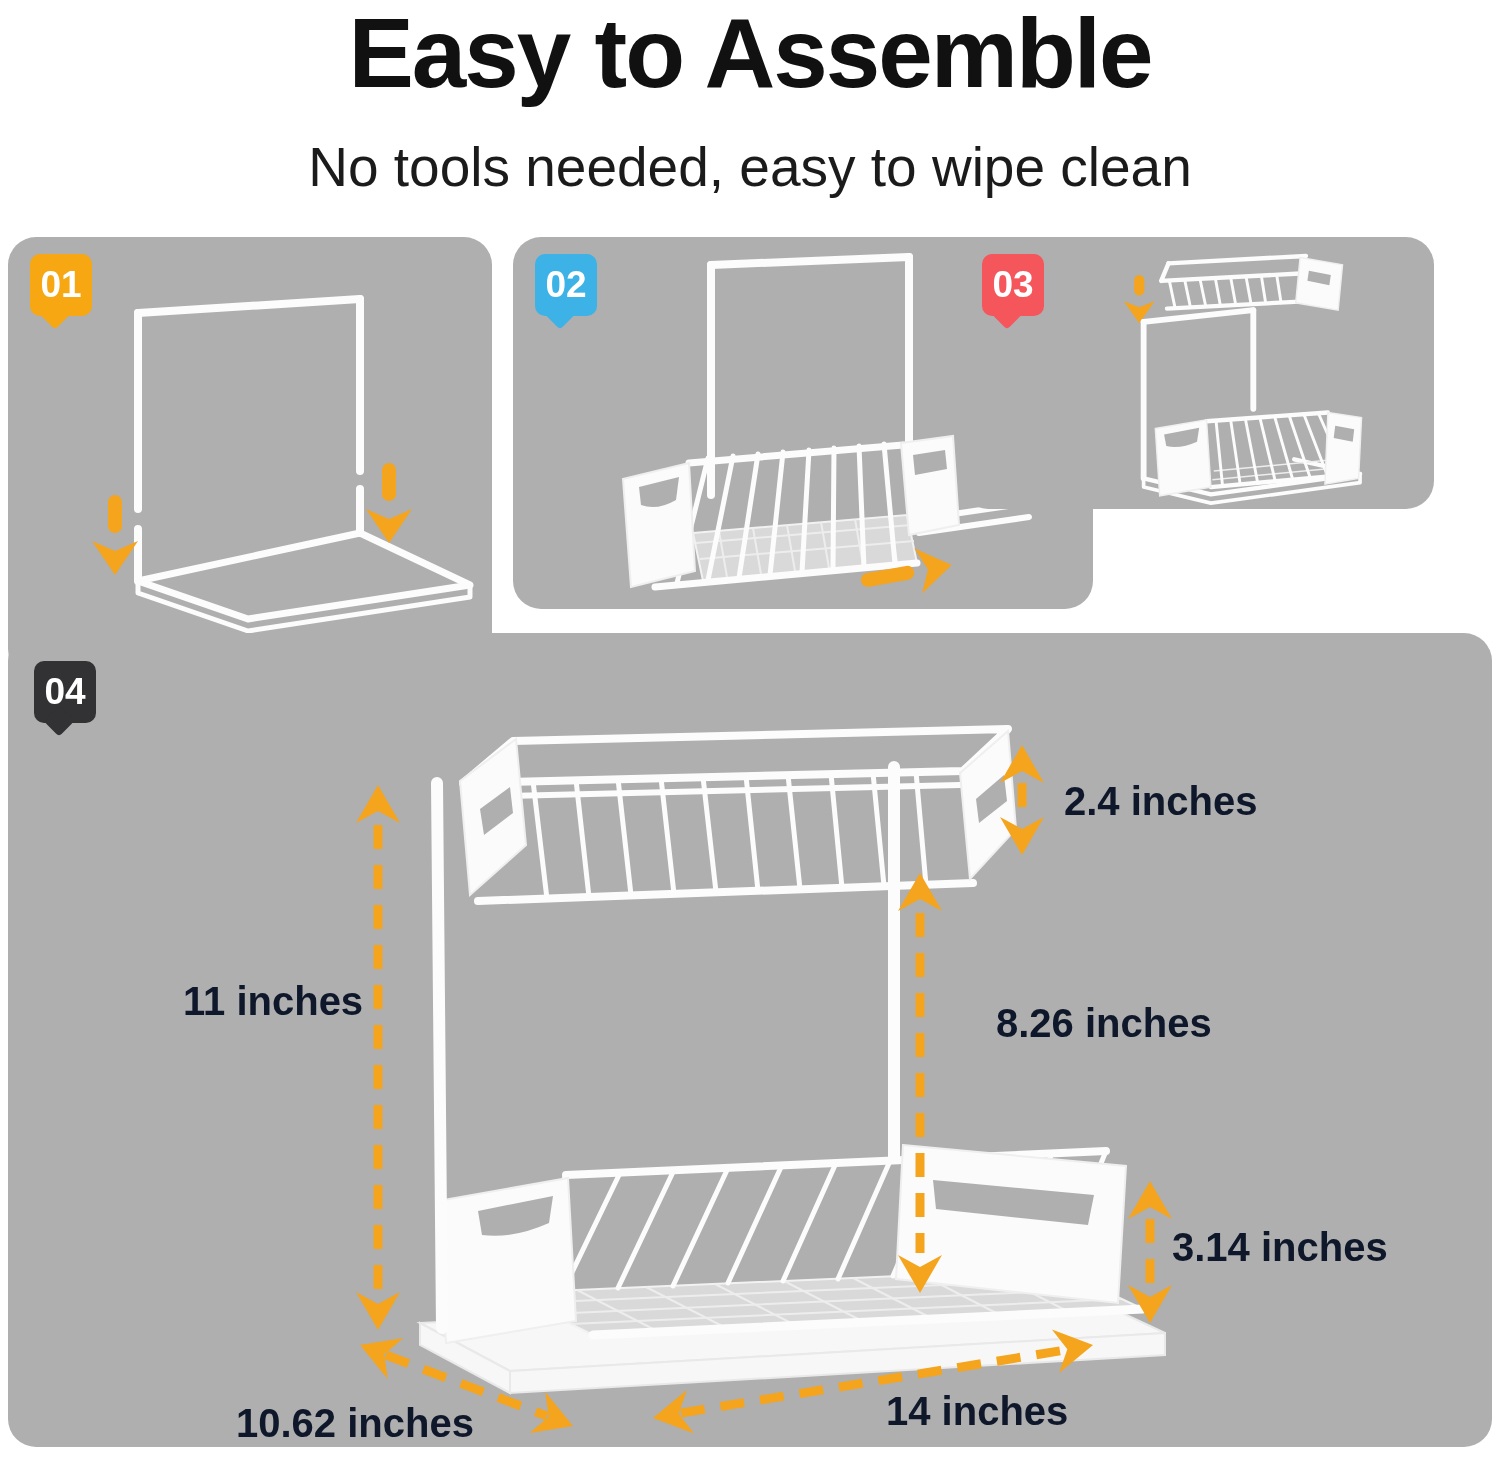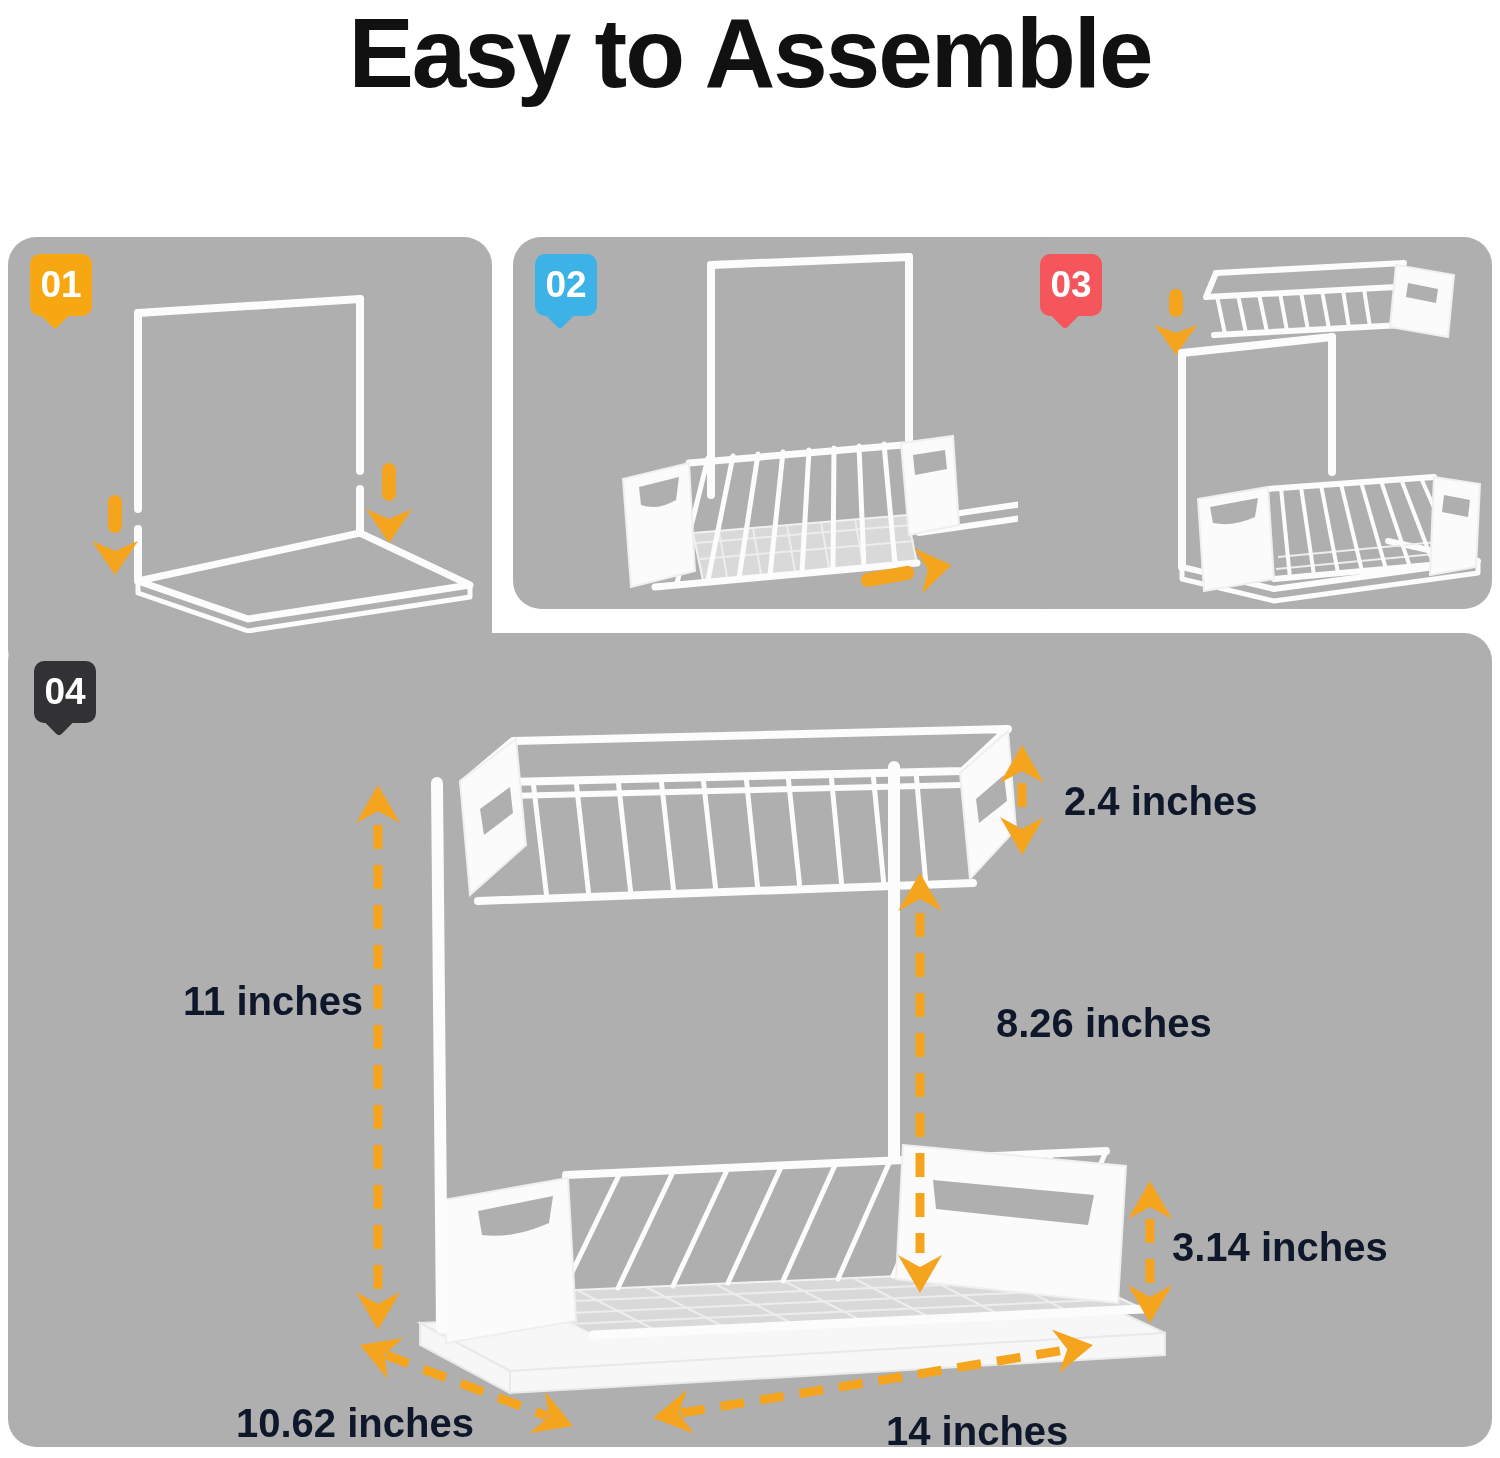--- a/index.html
+++ b/index.html
@@ -15,21 +15,21 @@
     position:absolute;top:-12px;left:0;width:100%;text-align:center;
     font-size:98px;font-weight:bold;letter-spacing:-2px;color:#111;line-height:130px;
   }
   .subtitle{
     position:absolute;top:126px;left:0;width:100%;text-align:center;
     font-size:55px;font-weight:400;color:#1b1b1b;line-height:82px;
   }
   .panel{position:absolute;background:var(--panel);border-radius:28px;}
   #panel-1{left:8px;  top:237px;width:484px;height:440px;}
   #panel-2{left:513px;top:237px;width:580px;height:372px;}
-  #panel-3{left:1018px;top:237px;width:474px;height:372px;}
+  #panel-3{left:960px;top:237px;width:474px;height:272px;}
   #panel-4{left:8px;  top:633px;width:1484px;height:814px;}
   .panel svg{position:absolute;left:0;top:0;width:100%;height:100%;display:block;}
   .badge{
     position:absolute;left:22px;top:17px;width:62px;height:62px;border-radius:10px;
     color:#fff;font-size:37px;font-weight:bold;display:flex;align-items:center;justify-content:center;
     z-index:3;
   }
   .badge::after{
     content:"";position:absolute;left:14px;bottom:-9px;width:22px;height:22px;
     background:inherit;border-radius:4px;transform:rotate(45deg);z-index:-1;
@@ -48,20 +48,21 @@
   .step-arrow{fill:var(--accent);stroke:none;}
   .dim-line{stroke:var(--accent);stroke-width:9;fill:none;stroke-dasharray:24 16;}
   .dim-head{fill:var(--accent);stroke:none;}
 </style>
 </head>
 <body>
 
 <div class="canvas">
 
   <div class="title">Easy to Assemble</div>
+  <div class="subtitle">No tools needed, easy to wipe clean</div>
 
   <div class="panel" id="panel-1">
     <div class="badge" style="background: rgb(247, 167, 18);">01</div>
     <svg viewBox="0 0 484 372">
 
       <path class="wire" stroke-width="8" d="M130 42 L352 28"></path>
       <path class="wire" stroke-width="8" d="M130 42 V238 M130 258 V310"></path>
       <path class="wire" stroke-width="8" d="M352 28 V200 M352 218 V262"></path>
 
       <path class="wire" stroke-width="7" d="M130 310 L240 348 L462 314 L352 262 Z"></path>
@@ -219,16 +220,16 @@
       <g class="dim-head" transform="translate(1085,712) rotate(80.6)">
           <polygon points="0,0 -22,38 0,26 22,38"></polygon>
         </g>
     </svg>
 
     <div class="dim-label" style="left:175px;top:322px;margin-top:24px;">11 inches</div>
     <div class="dim-label" style="left:1056px;top:146px;">2.4 inches</div>
     <div class="dim-label" style="left:948px;top:368px;margin-left:40px;">8.26 inches</div>
     <div class="dim-label" style="left:1164px;top:592px;">3.14 inches</div>
     <div class="dim-label" style="left:228px;top:768px;">10.62 inches</div>
-    <div class="dim-label" style="left:878px;top:756px;margin-top:20px;">14 inches</div>
+    <div class="dim-label" style="left:878px;top:756px;">14 inches</div>
   </div>
 
 </div>
 
 </body></html>

